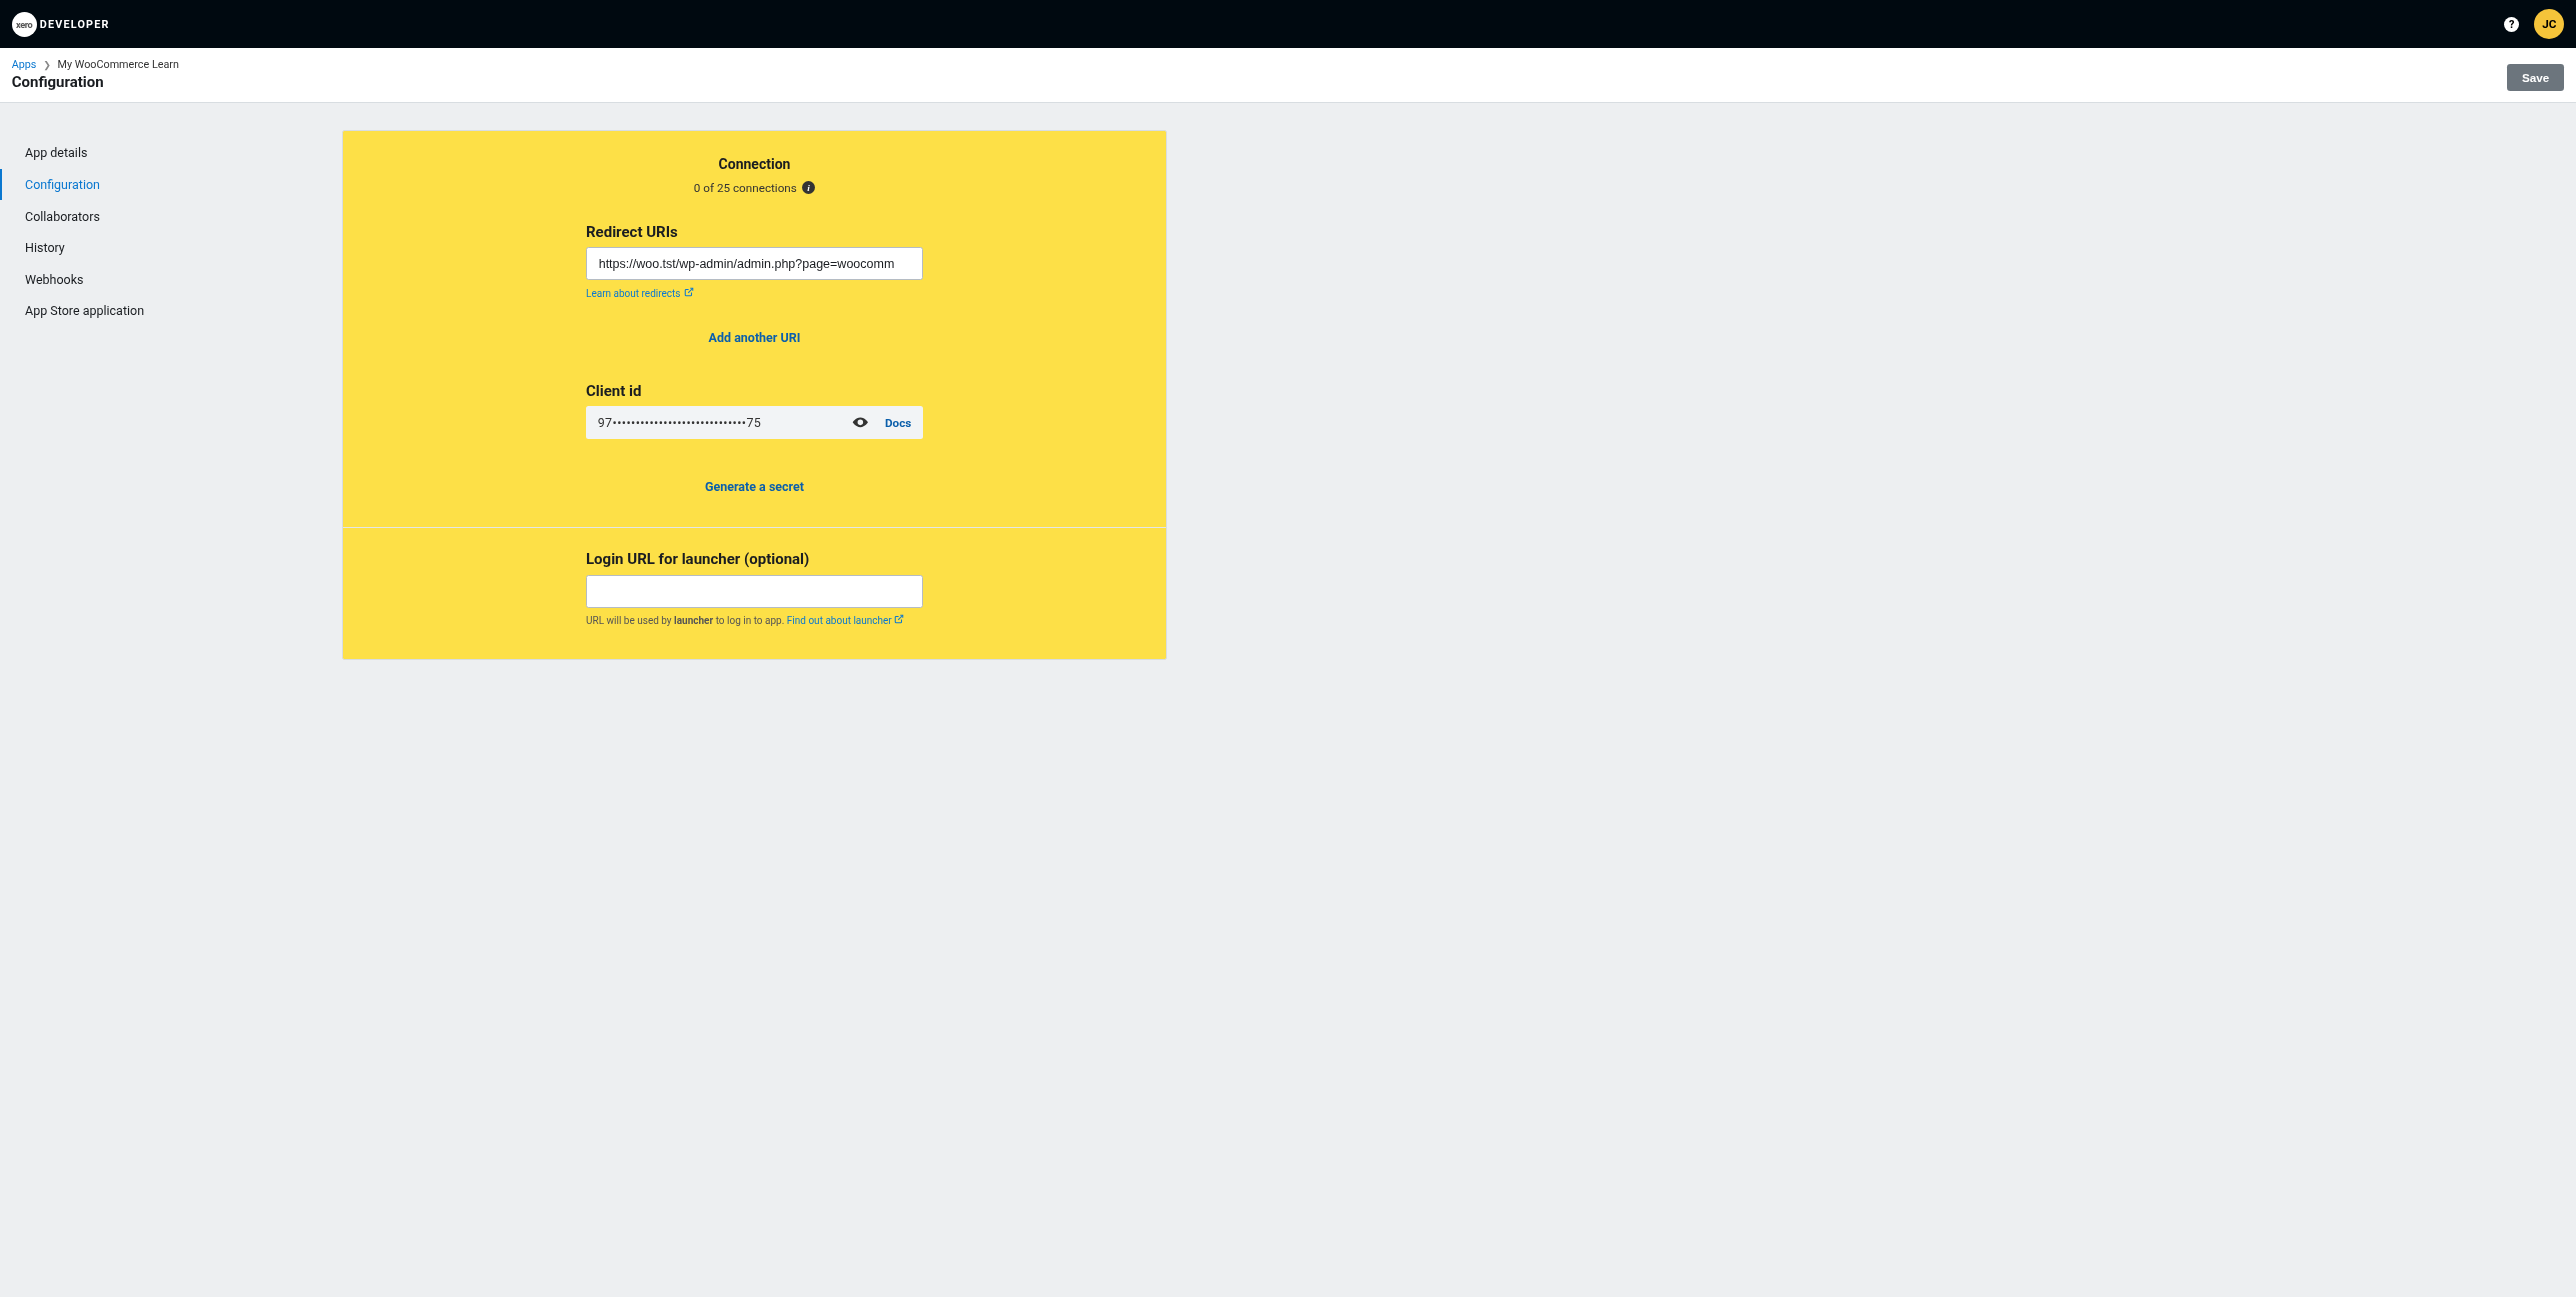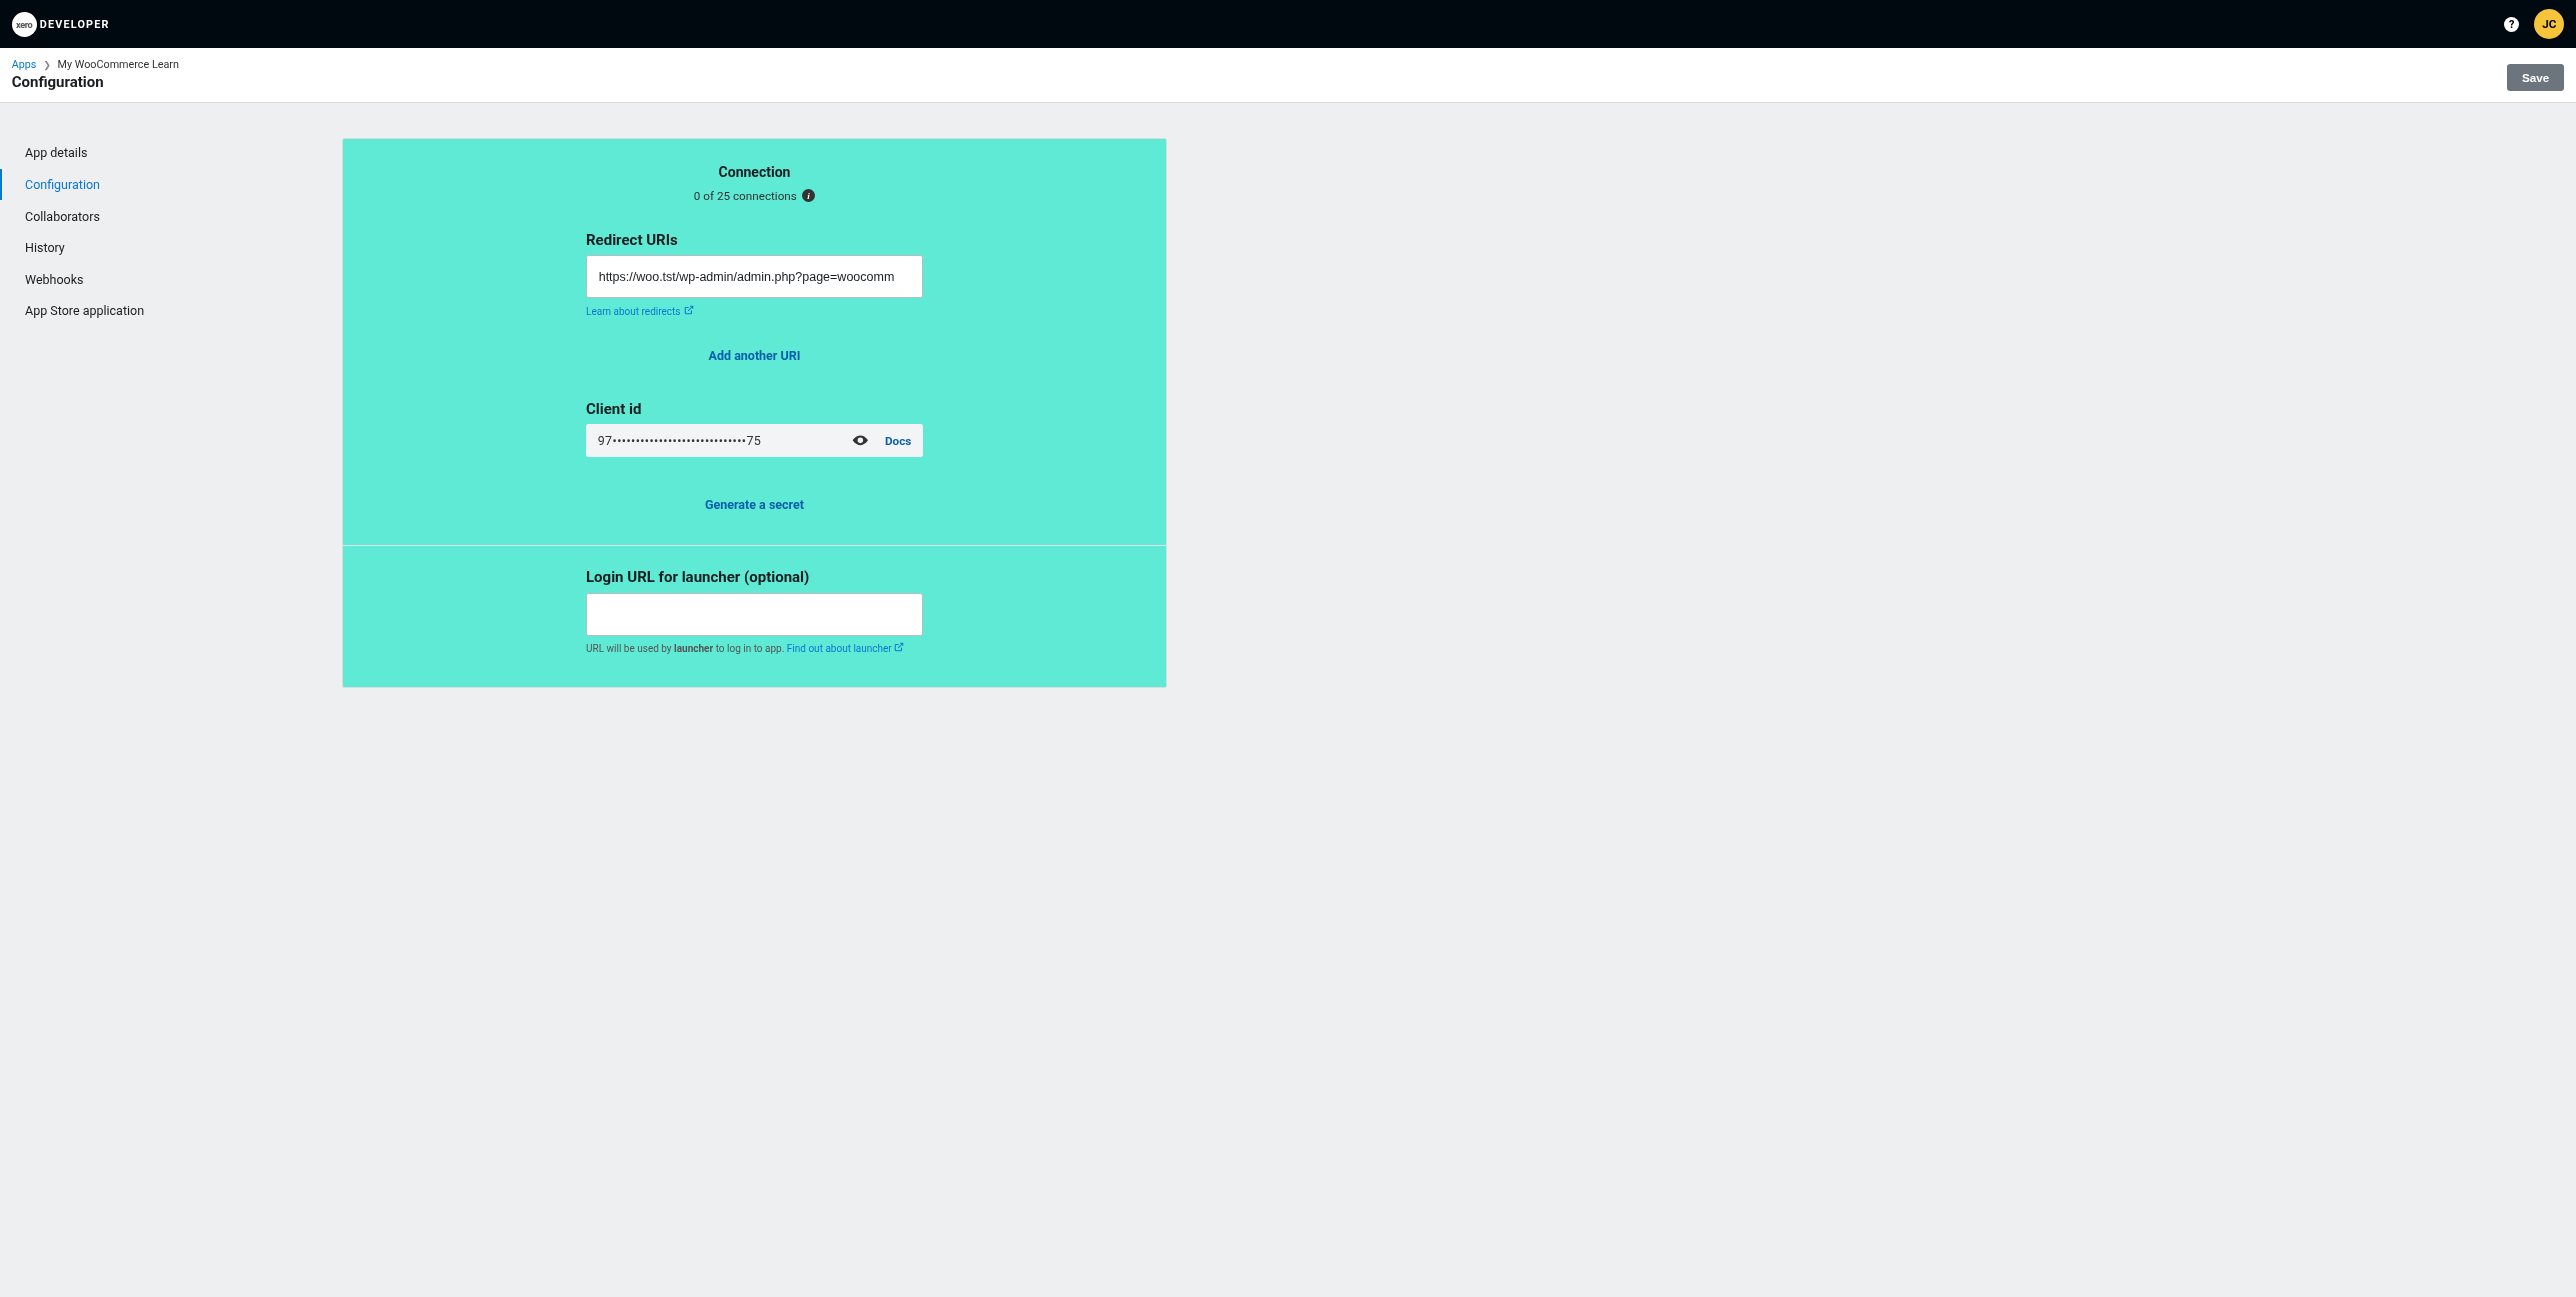--- a/index.html
+++ b/index.html
@@ -91,25 +91,24 @@
     font-size: 12.5px;
     color: #1a1d21;
     cursor: pointer;
     border-left: 2.5px solid transparent;
   }
   .side-item.active {
     color: #0b78d0;
     border-left-color: #0b78d0;
   }
   .card {
-    background: #5eead4;
+    background: #fde047;
     border: 0.8px solid #d8dde1;
     border-radius: 2.5px;
     width: 825px;
-    margin-top: 8px;
   }
   .card-section {
     padding: 25px 0 33px;
   }
   .card-section + .card-section { border-top: 0.8px solid #e3e6e9; }
   .section-title {
     text-align: center;
     font-size: 14px;
     font-weight: 700;
     margin-bottom: 8.3px;
@@ -129,21 +128,21 @@
   .form-block {
     width: 337px;
     margin: 28px auto 0;
   }
   .label {
     font-size: 15px; font-weight: 700; color: #1a1d21;
     margin-bottom: 6.7px; display: block;
   }
   .text-input {
     width: 100%;
-    height: 43px;
+    height: 33px;
     border: 0.8px solid #b5bcc4;
     border-radius: 2.5px;
     padding: 0 11.7px;
     font-size: 12.5px;
     color: #1a1d21;
   }
   .help-link {
     font-size: 10px;
     color: #0b78d0;
     text-decoration: none;

